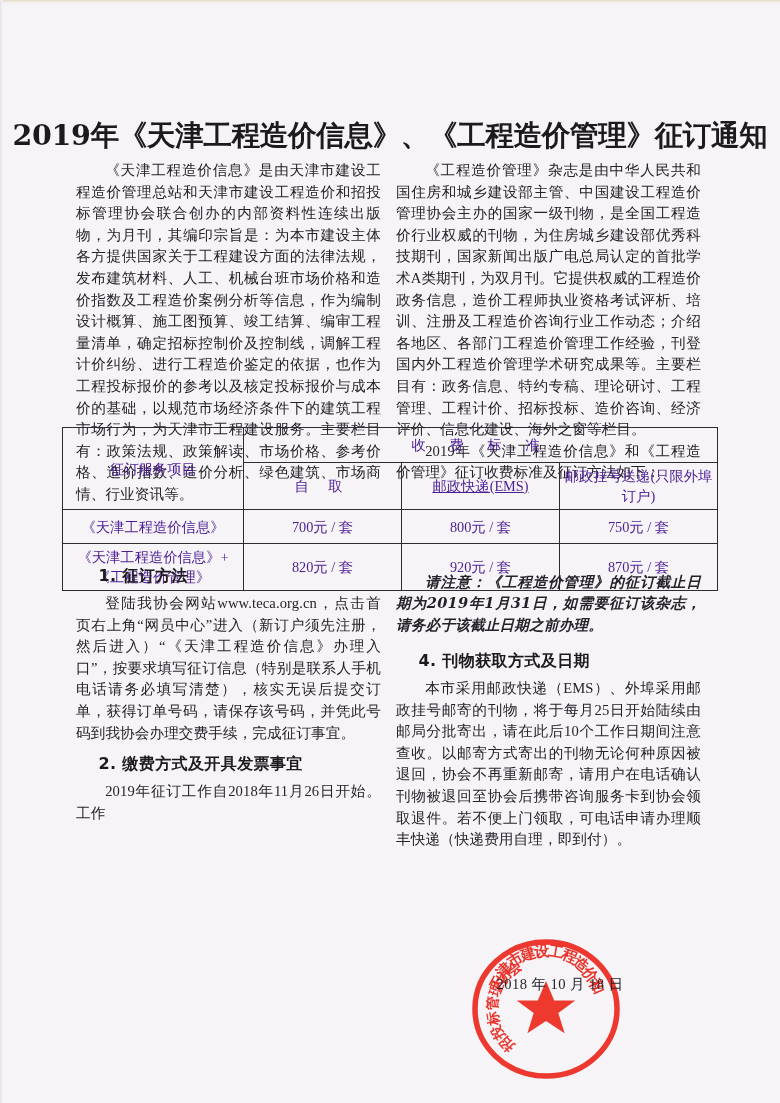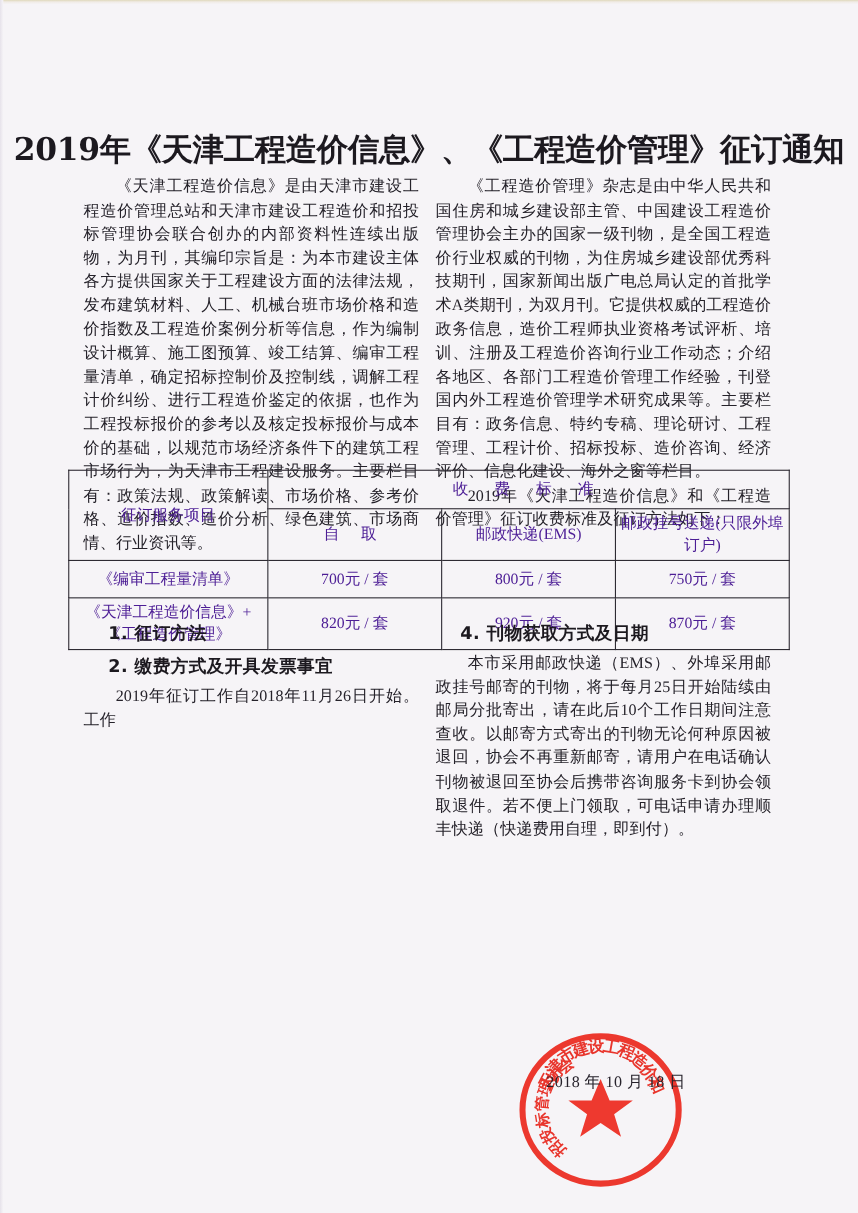--- a/index.html
+++ b/index.html
@@ -118,21 +118,21 @@
     border: 1px solid #2e2b33;
     text-align: center;
     vertical-align: middle;
     font-weight: normal;
     padding: 3px 2px;
     line-height: 20px;
     color: #4c1d95;
   }
   .c-item   { width: 176px; }
   .c-self   { width: 124px; }
-  .c-ems    { width: 154px; }
+  .c-ems    { width: 154px; text-decoration: underline; }
   .c-reg    { width: auto; margin-left: 28px; }
 
   .hdr-fee { letter-spacing: 10px; padding-left: 10px; height: 28px; }
   .hdr-self { letter-spacing: 8px; padding-left: 8px; }
   .row-h { height: 28px; }
   .row-d { height: 34px; }
   .row-d2 { height: 46px; }
   .two-line { line-height: 19px; }
 
   
@@ -198,48 +198,50 @@
         <tr class="row-h">
           <td class="c-item" rowspan="2">征订服务项目</td>
           <td class="hdr-fee" colspan="3">收 费 标 准</td>
         </tr>
         <tr class="row-h">
           <td class="c-self hdr-self">自 取</td>
           <td class="c-ems">邮政快递(EMS)</td>
           <td class="c-reg">邮政挂号送递(只限外埠订户)</td>
         </tr>
         <tr class="row-d">
-          <td>《编审工程量清单》</td>
+          <td>《天津工程造价信息》</td>
           <td>700元 / 套</td>
           <td>800元 / 套</td>
           <td>750元 / 套</td>
         </tr>
         <tr class="row-d2">
           <td class="two-line">
             <div>《天津工程造价信息》+</div>
             <div>《工程造价管理》</div>
           </td>
           <td>820元 / 套</td>
           <td>920元 / 套</td>
           <td>870元 / 套</td>
         </tr>
       </tbody>
     </table>
   </div>
 
   <div class="lower clearfix">
     <div class="col-left">
       <h2 class="heading">1. 征订方法</h2>
+      <p class="para">登陆我协会网站www.teca.org.cn，点击首页右上角“网员中心”进入（新订户须先注册，然后进入）“《天津工程造价信息》办理入口”，按要求填写征订信息（特别是联系人手机电话请务必填写清楚），核实无误后提交订单，获得订单号码，请保存该号码，并凭此号码到我协会办理交费手续，完成征订事宜。</p>
 
       <h2 class="heading">2. 缴费方式及开具发票事宜</h2>
 
       <p class="para">2019年征订工作自2018年11月26日开始。工作</p>
     </div>
 
     <div class="col-right">
+      <p class="note">请注意：《工程造价管理》的征订截止日期为2019年1月31日，如需要征订该杂志，请务必于该截止日期之前办理。</p>
 
       <h2 class="heading">4. 刊物获取方式及日期</h2>
       <p class="para">本市采用邮政快递（EMS）、外埠采用邮政挂号邮寄的刊物，将于每月25日开始陆续由邮局分批寄出，请在此后10个工作日期间注意查收。以邮寄方式寄出的刊物无论何种原因被退回，协会不再重新邮寄，请用户在电话确认刊物被退回至协会后携带咨询服务卡到协会领取退件。若不便上门领取，可电话申请办理顺丰快递（快递费用自理，即到付）。</p>
     </div>
   </div>
 
   <div class="seal">
     <svg width="162" height="148" viewBox="0 0 162 148" xmlns="http://www.w3.org/2000/svg">
       <g transform="translate(81,74)">
         <ellipse cx="0" cy="0" rx="71" ry="67" fill="none" stroke="#ec2a1f" stroke-width="5.5"></ellipse>

